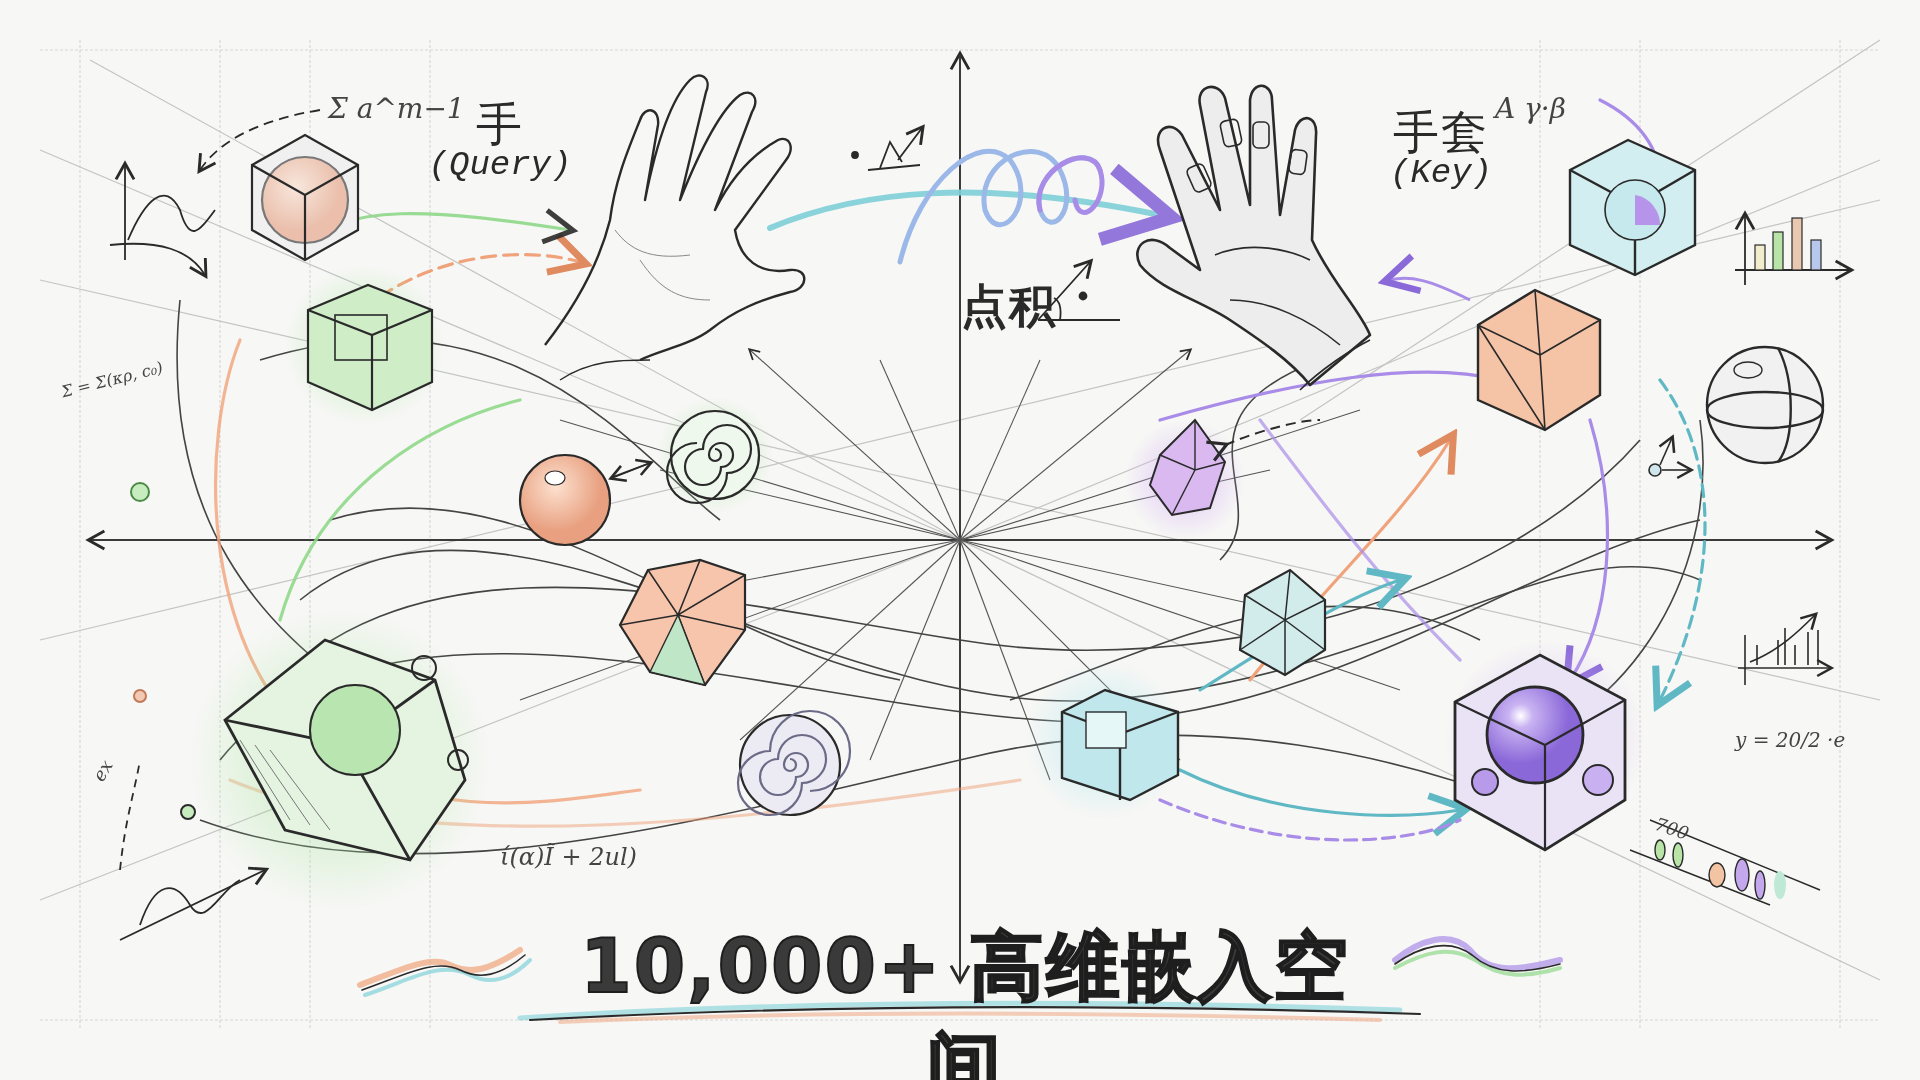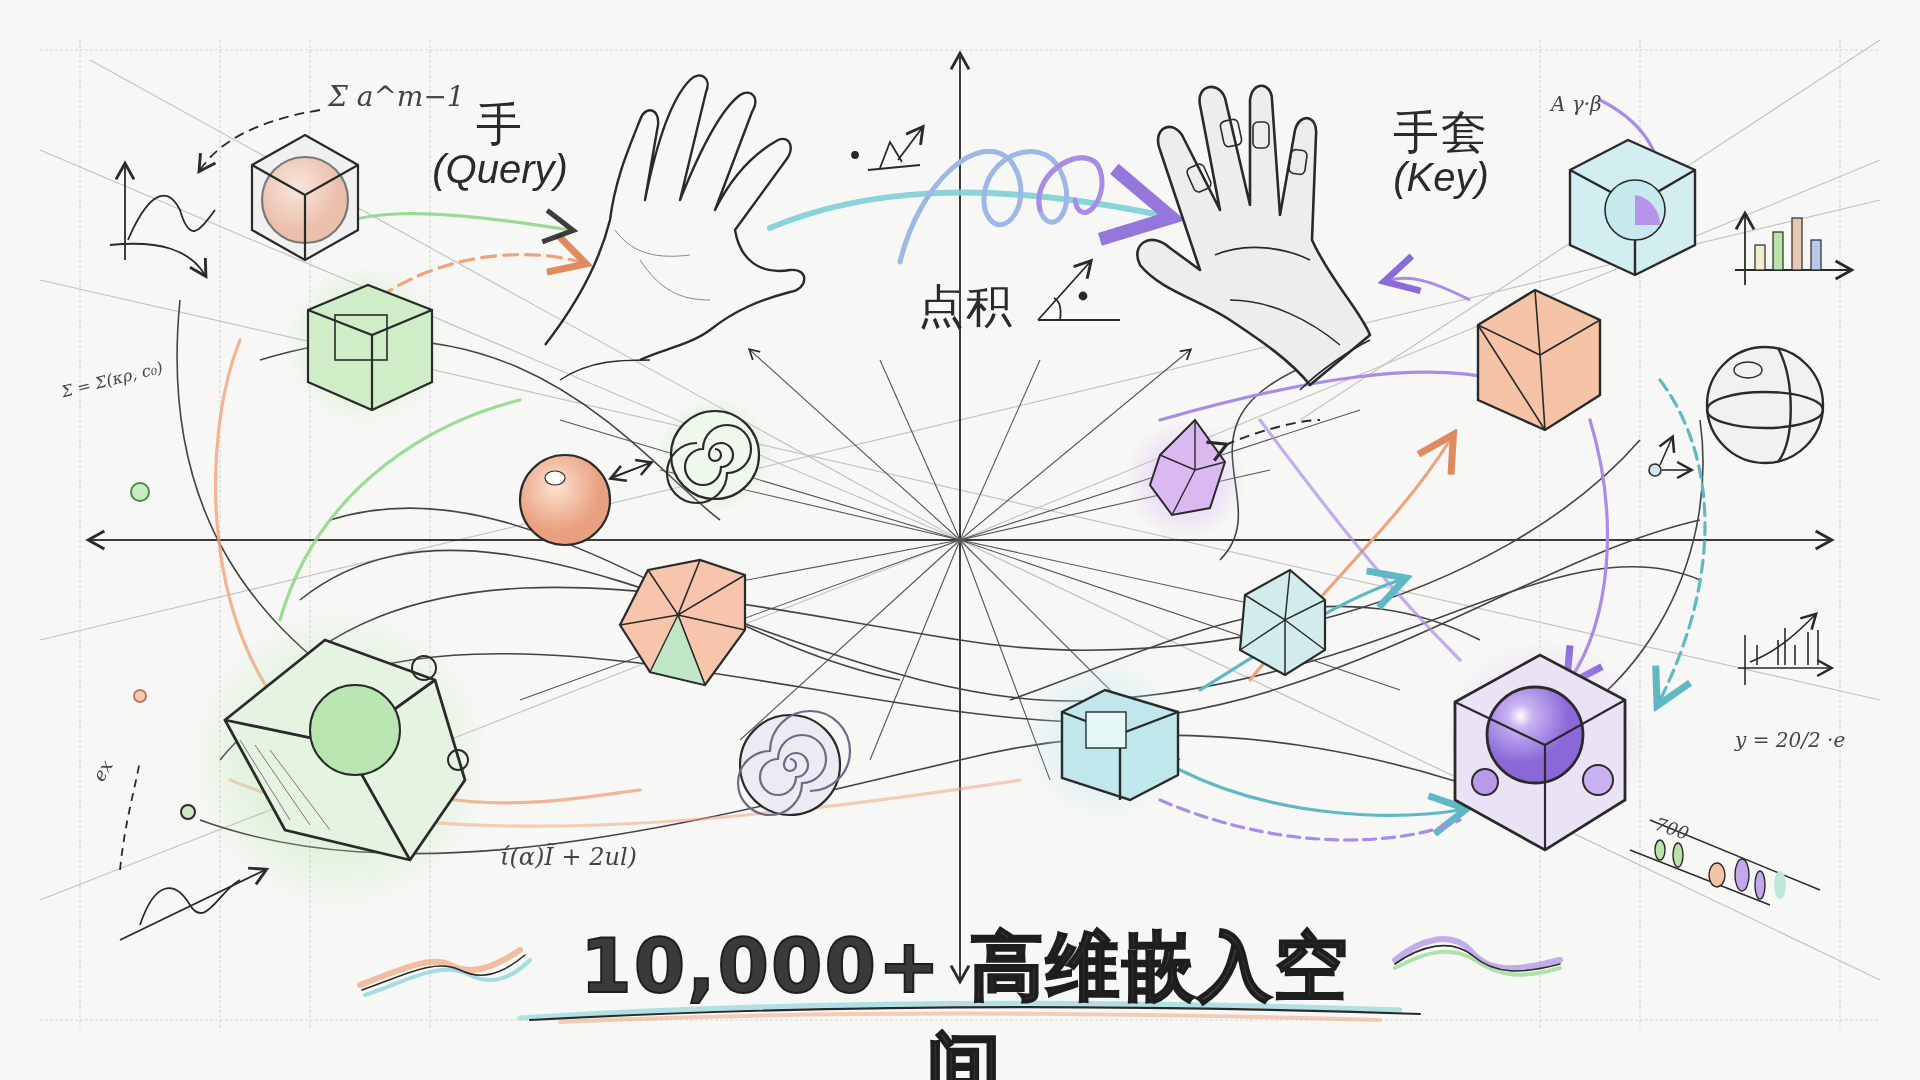--- a/index.html
+++ b/index.html
@@ -1,21 +1,21 @@
 <!DOCTYPE html>
 <html><head>
 <meta charset="utf-8">
 <style>
   html, body { margin:0; padding:0; }
   body { width:1920px; height:1080px; background:#f7f7f5; overflow:hidden; position:relative;
          font-family:"DejaVu Sans", sans-serif; color:#2b2b2b; }
   svg.canvas { position:absolute; left:0; top:0; width:1920px; height:1080px; }
   .label { position:absolute; text-align:center; color:#2a2a2a; line-height:1.05; }
   .cjk { font-family:"DejaVu Sans", sans-serif; font-size:46px; letter-spacing:2px; }
-  .en { font-family:Liberation Sans, sans-serif; font-style:italic; font-size:40px; }
+  .en { font-family:Liberation Mono, monospace; font-style:italic; font-size:34px; }
   .note { position:absolute; font-family:"DejaVu Serif", serif; font-style:italic; color:#444; font-size:20px; white-space:nowrap; }
   .title { position:absolute; left:555px; top:918px; width:820px; text-align:center;
            font-family:"DejaVu Sans", sans-serif; font-size:74px; font-weight:bold; color:#3a3a3a;
            -webkit-text-stroke:2px #1e1e1e; letter-spacing:2px; }
 </style>
 </head>
 <body>
 
 <svg class="canvas" viewBox="0 0 1920 1080">
   <defs>
@@ -321,24 +321,24 @@
   <div class="cjk">手</div>
   <div class="en">(Query)</div>
 </div>
 
 <div class="label" style="left:1361px; top:108px; width:160px;">
   <div class="cjk">手套</div>
   <div class="en">(Key)</div>
 </div>
 
 <div class="label" style="left:840px; top:282px; width:260px;">
-  <div class="cjk" style="text-align:left; padding-left:78px;">点积</div>
+  <div class="cjk" style="text-align:center; padding-left:78px;font-weight:bold;">点积</div>
 </div>
 
-<div class="note" style="left:328px; top:80px; font-size:28px;">Σ a^m−1</div>
+<div class="note" style="left:328px; top:92px; font-size:28px;">Σ a^m−1</div>
 <div class="note" style="left:60px; top:370px; font-size:16px; transform:rotate(-14deg);">Σ = Σ(κρ, c₀)</div>
 <div class="note" style="left:500px; top:843px; font-size:24px;">ί(α)Ĩ + 2ul)</div>
-<div class="note" style="left:1551px; top:92px; font-size:20px;">A  γ·β</div>
+<div class="note" style="left:1495px; top:92px; font-size:28px;">A  γ·β</div>
 <div class="note" style="left:1700px; top:728px; font-size:20px;margin-left:35px;">y = 20/2 ·e</div>
 <div class="note" style="left:1655px; top:818px; font-size:18px; transform:rotate(18deg);">700</div>
 <div class="note" style="left:92px; top:760px; font-size:18px; transform:rotate(-60deg);">ex</div>
 
 <div class="title">10,000+ 高维嵌入空间</div>
 
 </body></html>

